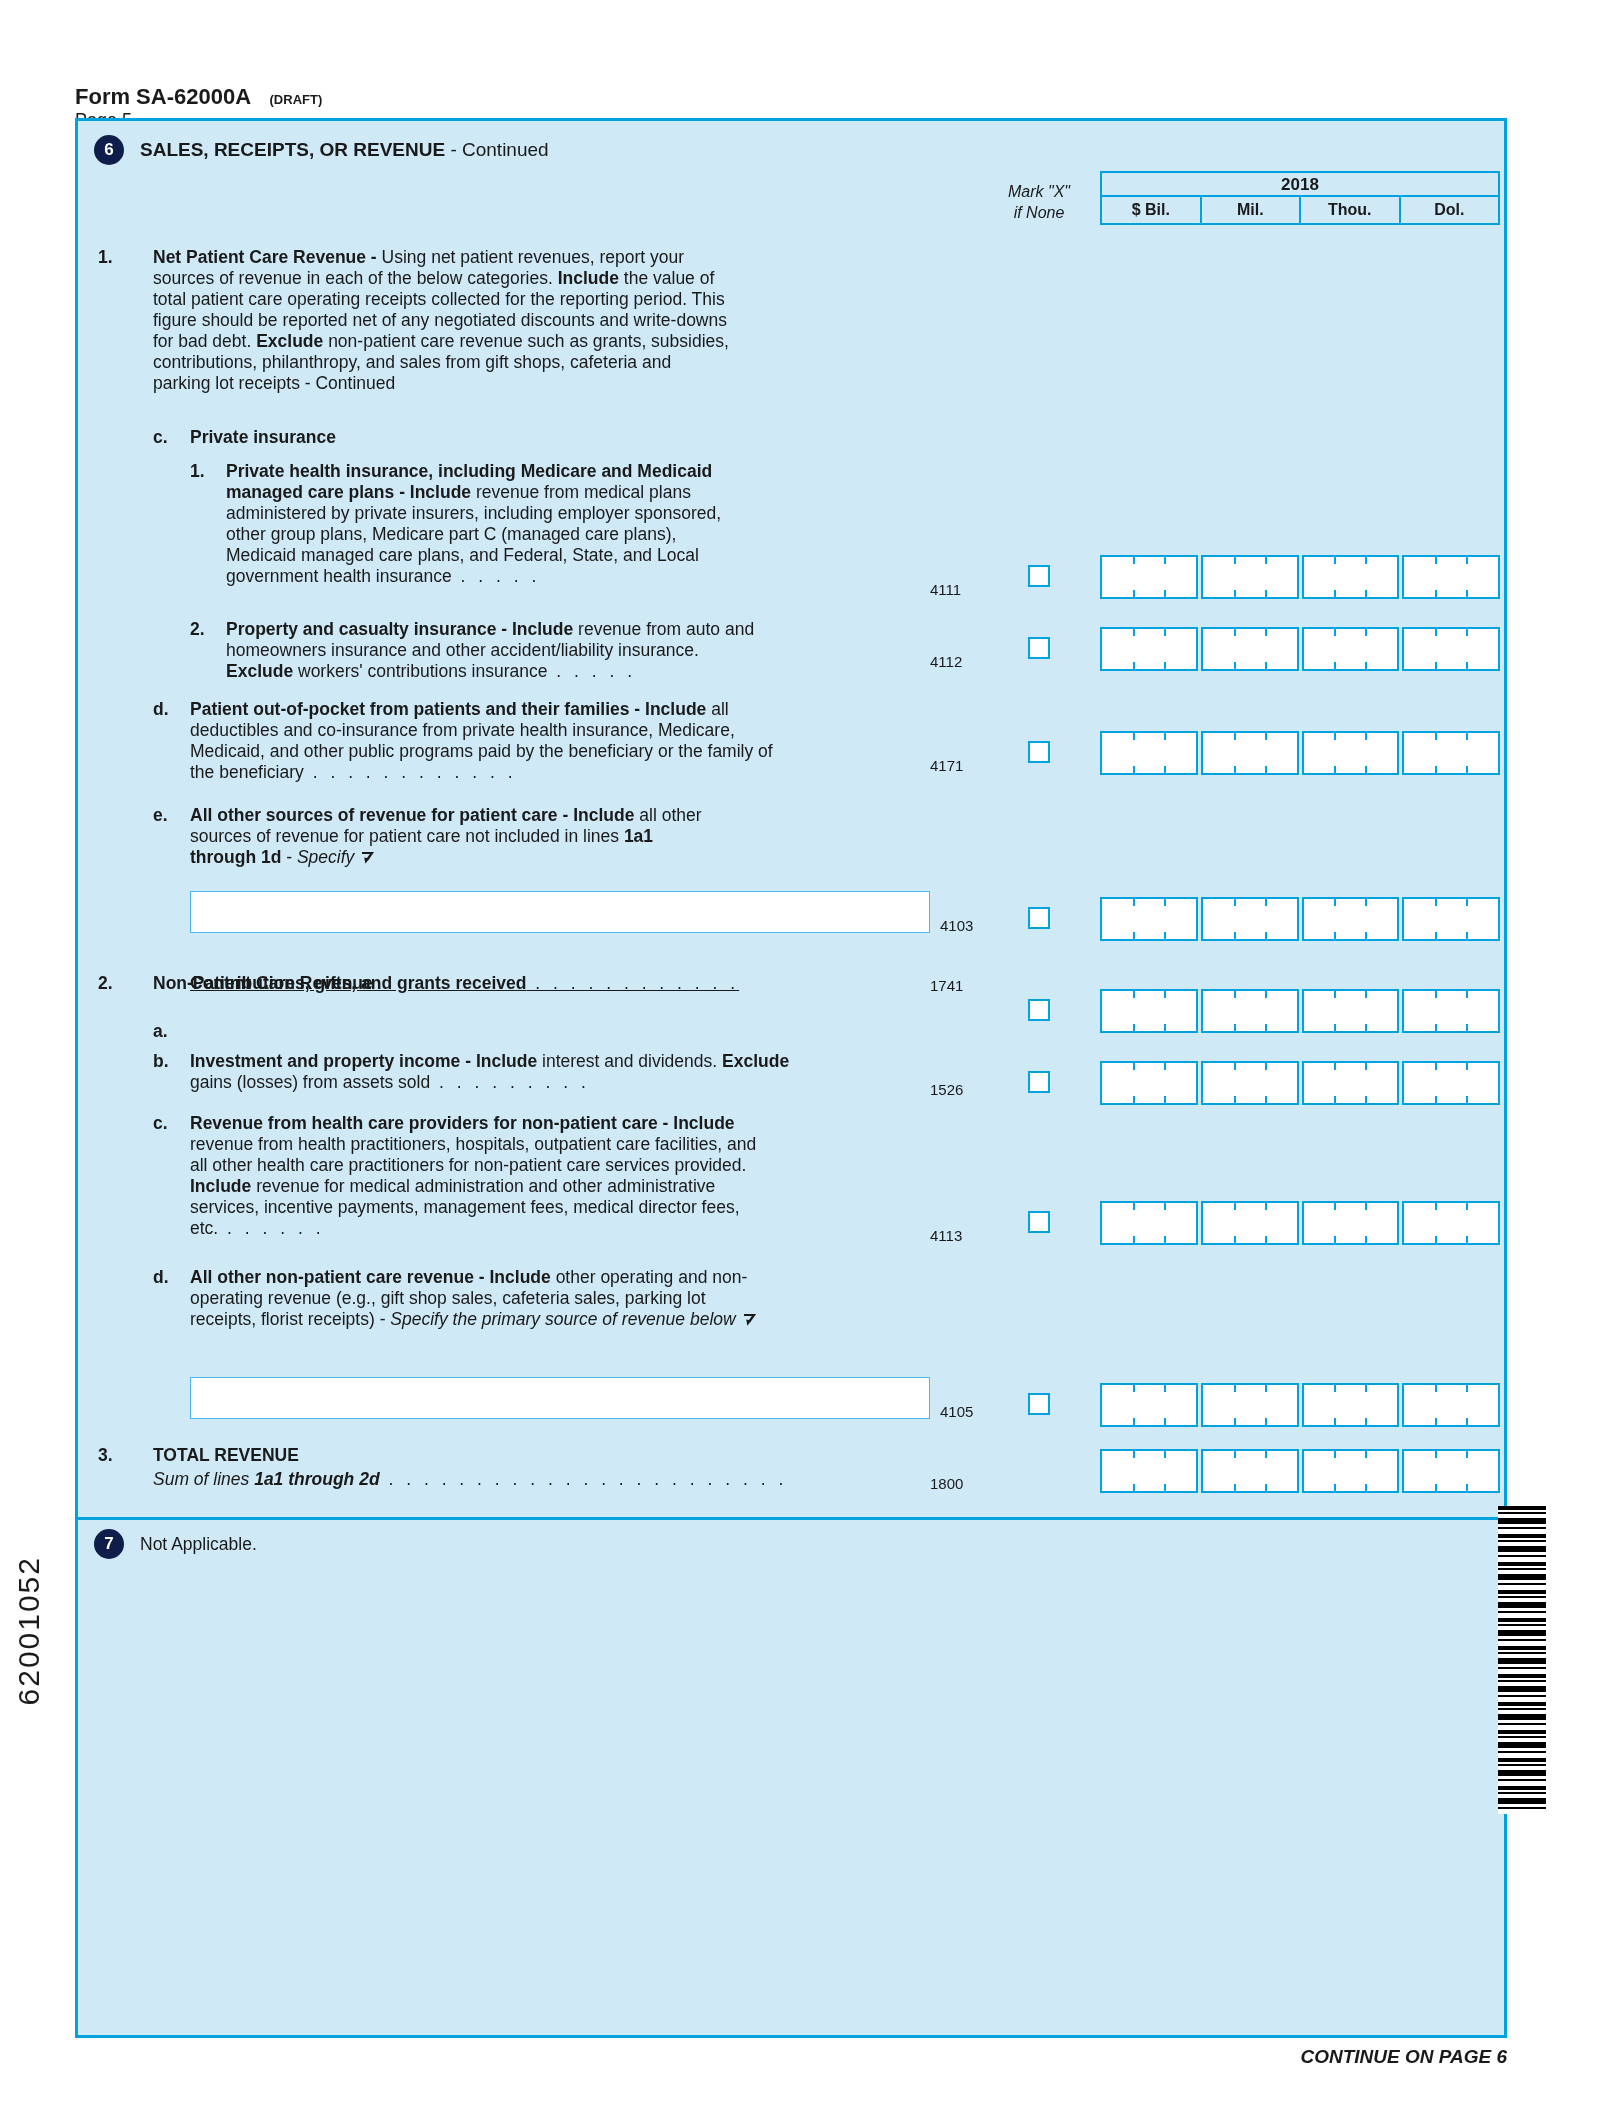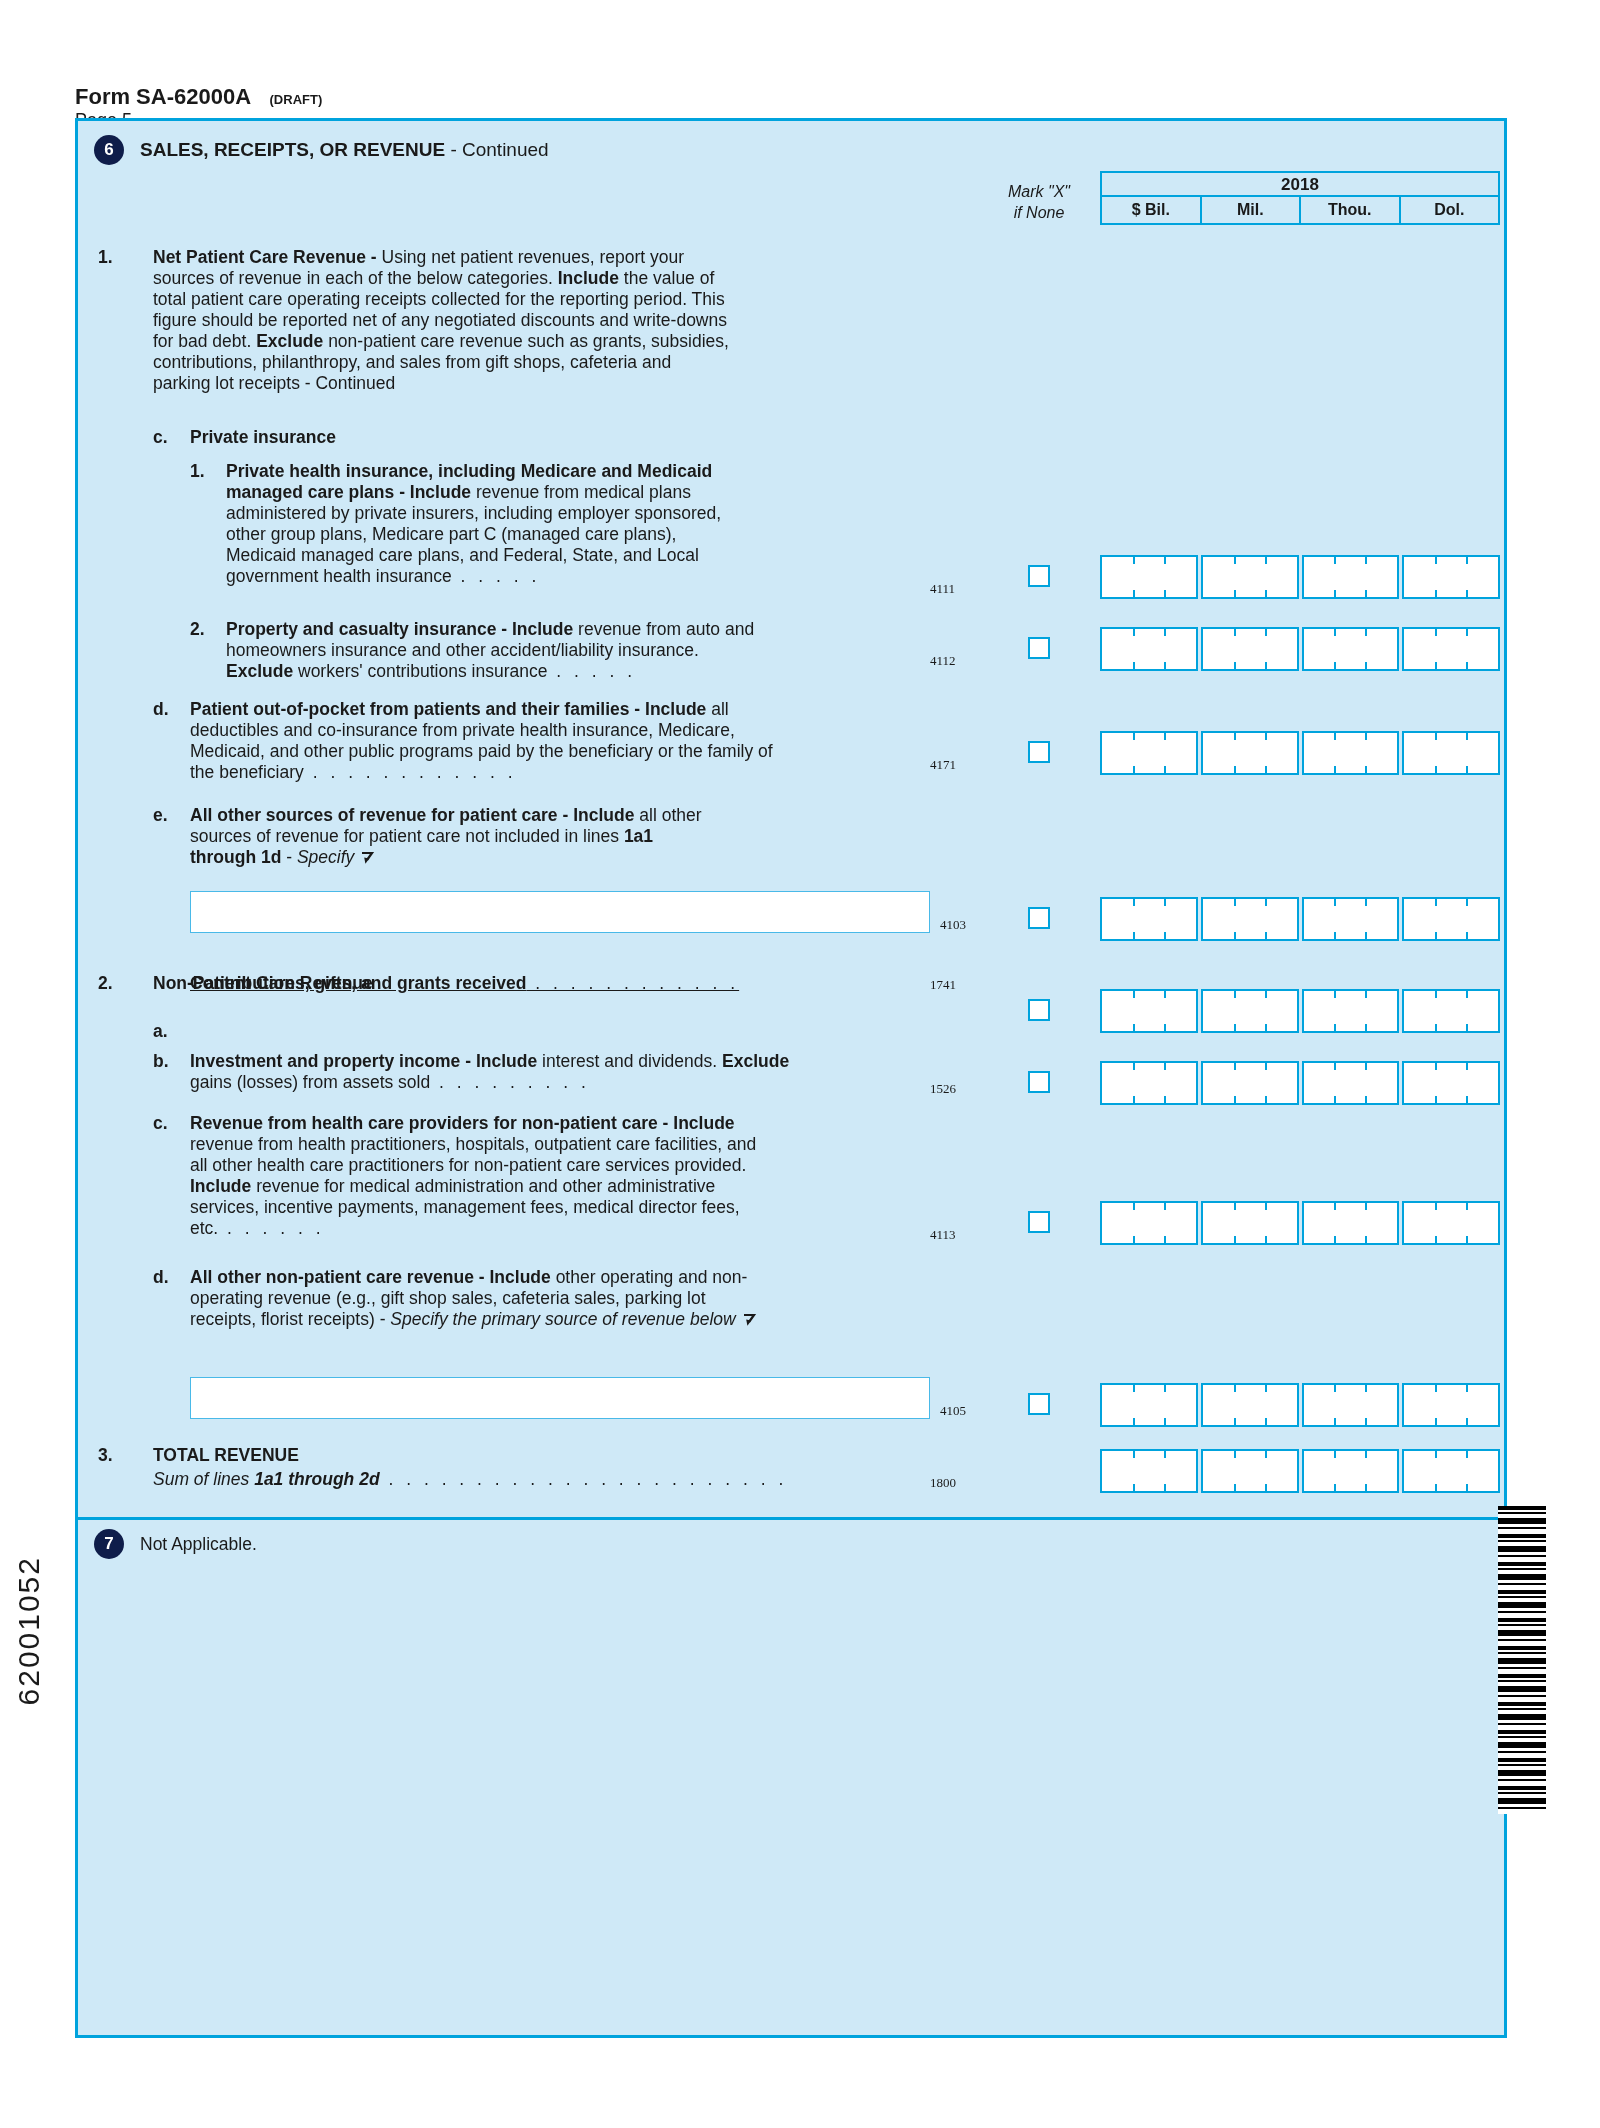--- a/index.html
+++ b/index.html
@@ -35,21 +35,21 @@
   .unit-row { display:flex; }
   .unit-cell { flex:1; border:2px solid #00a3dd; border-top:none; height:28px; text-align:center;
                font-weight:700; font-size:16px; line-height:26px; }
   .unit-cell + .unit-cell { border-left:none; }
 
   .amount-row { width:400px; height:44px; display:flex; gap:3px; }
   .amount-box { position:relative; flex:1; background:#fff; border:2px solid #00a3dd; }
   .tick { position:absolute; width:2px; height:7px; background:#00a3dd; }
 
   .checkbox { width:22px; height:22px; background:#fff; border:2px solid #00a3dd; display:block; }
-  .code { font-size:13px;font-family:Liberation Serif, serif; }
+  .code { font-size:15px; }
 
   .write-in { background:#fff; border:1.5px solid #49b9e8; }
 
   .divider { left:-1px; width:1428px; height:3px; background:#00a3dd; }
 
   .sp-arrow svg { vertical-align:-3px; margin-left:5px; }
 
   .barcode { position:absolute; left:1498px; top:1506px; width:48px; height:308px; background:
     repeating-linear-gradient(to bottom,
       #000 0px, #000 4px, #fff 4px, #fff 6px,
@@ -410,13 +410,14 @@
     <div class="sec-head" style="left:16px; top:1408px;">
       <span class="badge">7</span>
       <span class="para">Not Applicable.</span>
     </div>
   </div>
 
   <div class="barcode"></div>
 
   <div class="sidebar-code">62001052</div>
 
+  <div class="continue">CONTINUE ON PAGE 6</div>
 </div>
 
 </body></html>

